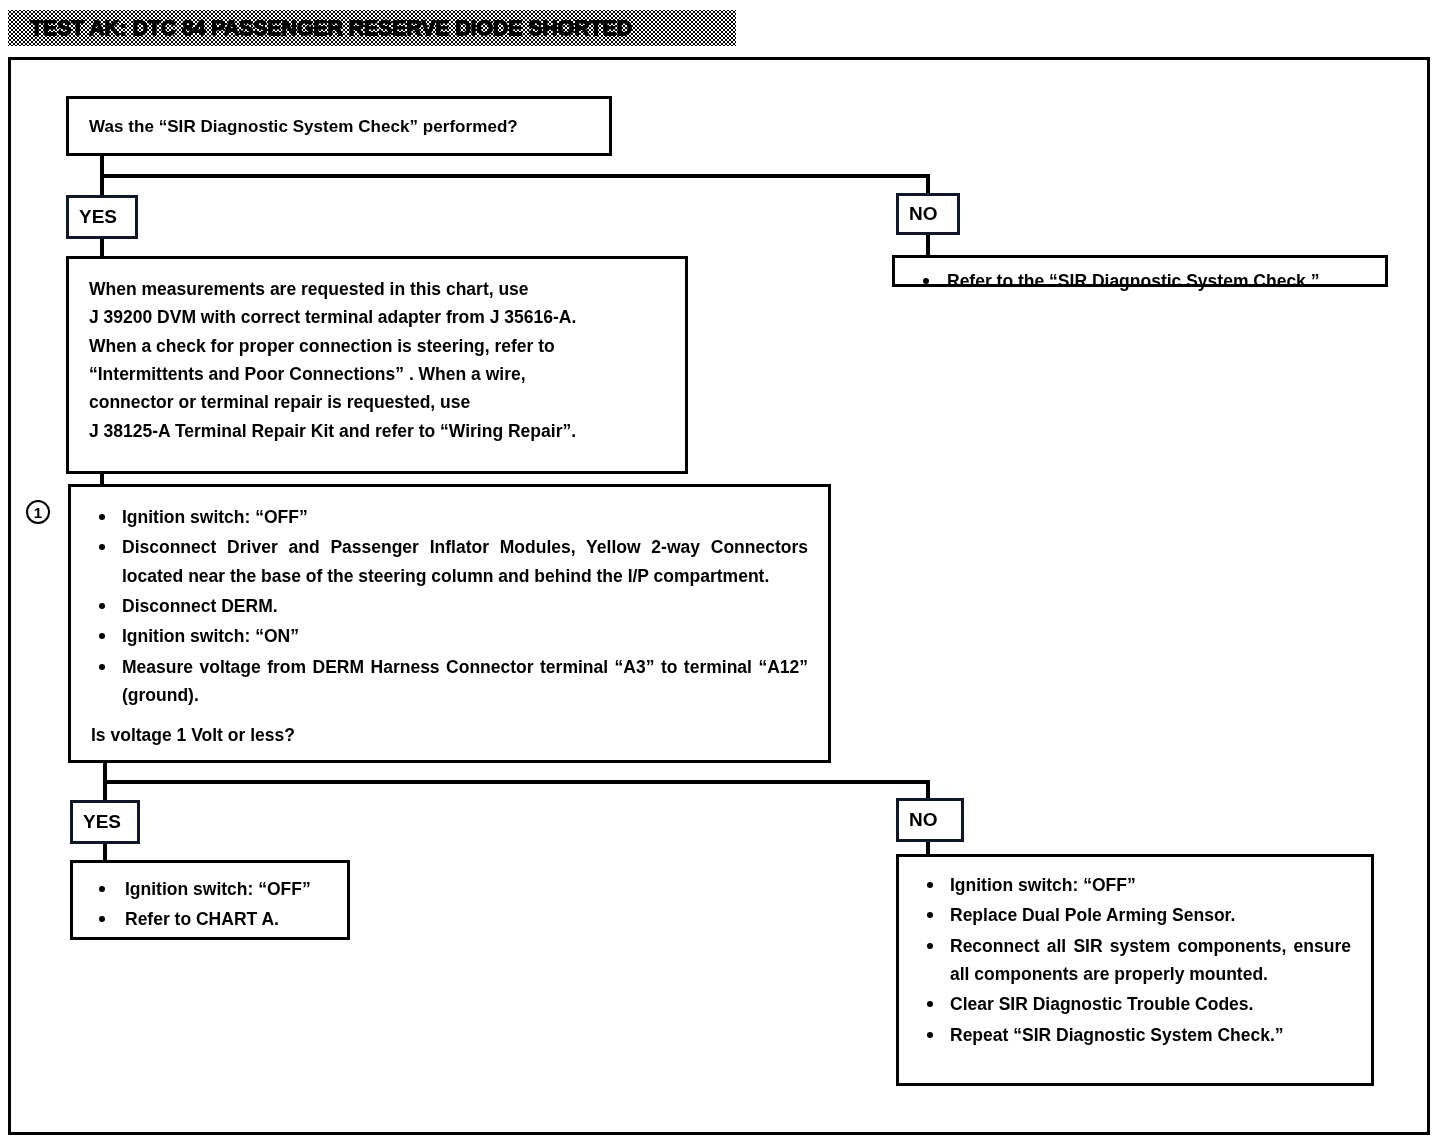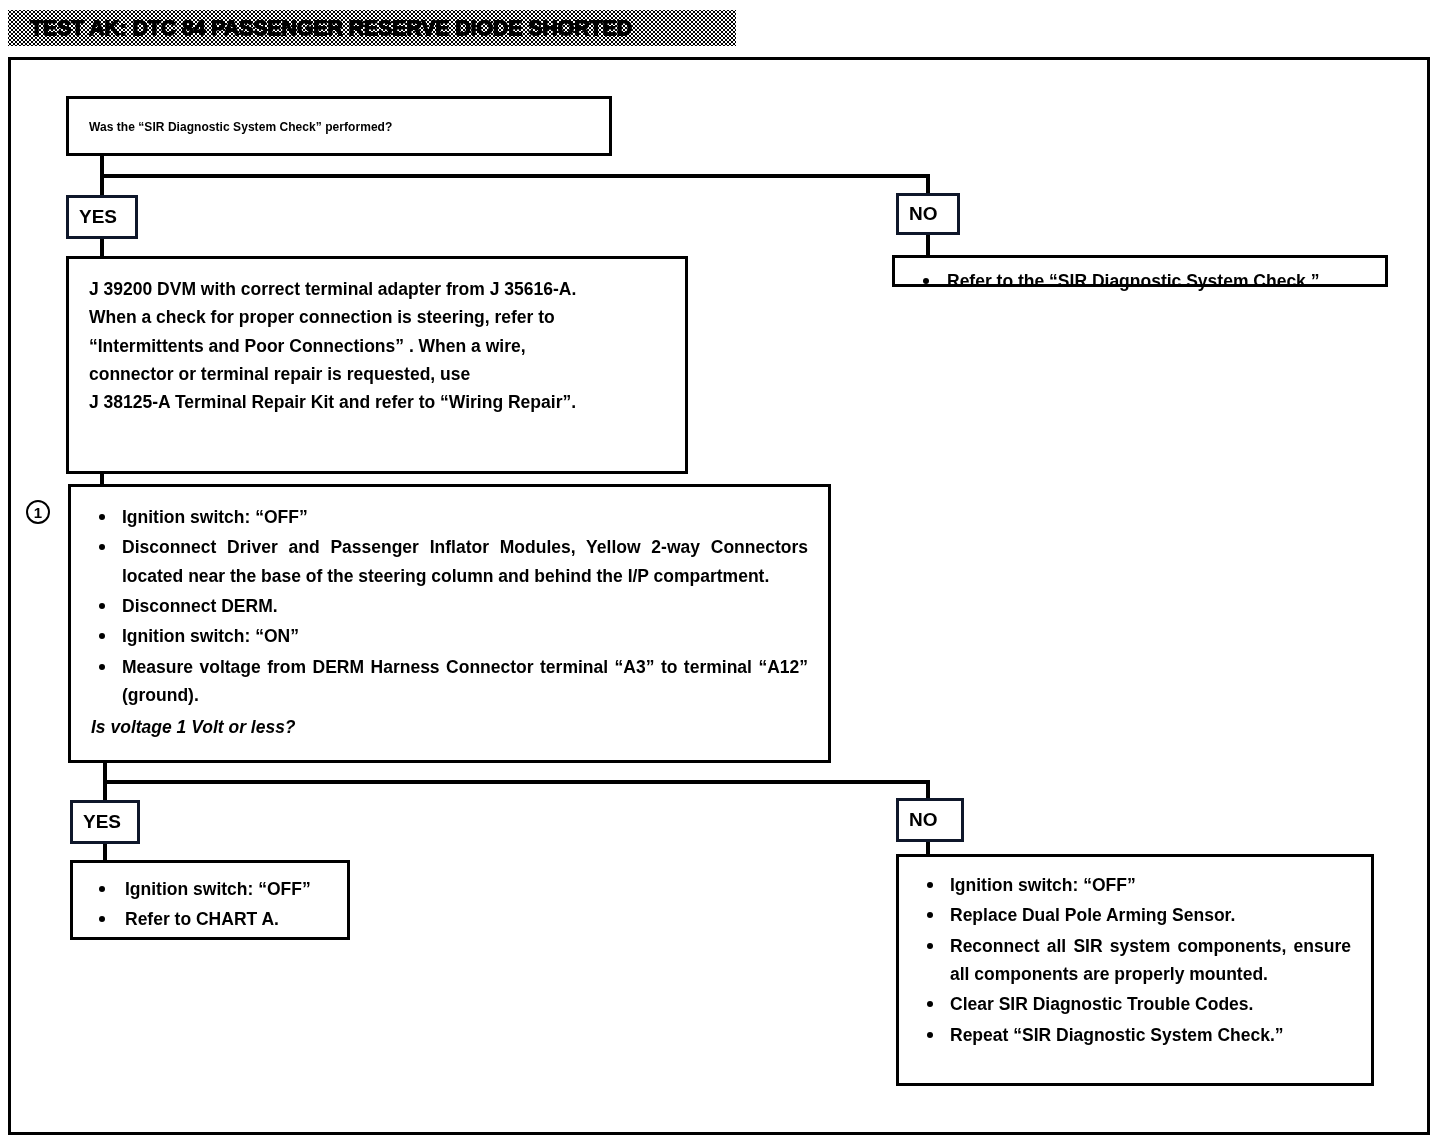--- a/index.html
+++ b/index.html
@@ -64,21 +64,21 @@
 
   
   .box {
     position: absolute;
     border: 3px solid #000000;
     box-sizing: border-box;
     background: #ffffff;
     z-index: 3;
   }
   .box-text {
-    font-size: 12px;
+    font-size: 17px;
     font-weight: bold;
     color: #000000;
     line-height: 1.62;
     letter-spacing: 0.05px;
   }
 
   
   .label-box {
     position: absolute;
     border: 3px solid #0f172a;
@@ -229,20 +229,21 @@
   <div class="label-box" id="yes1-box">
     <span>YES</span>
   </div>
 
   <div class="label-box" id="no1-box">
     <span>NO</span>
   </div>
 
   <div class="box" id="note-box">
     <div class="inner">
+      <p class="para justify">When measurements are requested in this chart, use</p>
       <p class="para">J 39200 DVM with correct terminal adapter from J 35616-A.</p>
       <p class="para">When a check for proper connection is steering, refer to</p>
       <p class="para">“Intermittents and Poor Connections” . When a  wire,</p>
       <p class="para justify" style="width:468px;">connector or terminal repair is requested, use</p>
       <p class="para">J 38125-A Terminal Repair Kit and refer to “Wiring Repair”.</p>
     </div>
   </div>
 
   <div class="box" id="refer-box">
     <div class="inner">
@@ -273,21 +274,21 @@
         <li>
           <span>Disconnect DERM.</span>
         </li>
         <li>
           <span>Ignition switch:  “ON”</span>
         </li>
         <li class="justify">
           <span>Measure voltage from DERM Harness Connector terminal “A3” to terminal “A12” (ground).</span>
         </li>
       </ul>
-      <p class="para" style="margin-top:4px;font-style:italic;">Is voltage 1 Volt or less?</p>
+      <p class="para" style="margin-top:12px;">Is voltage 1 Volt or less?</p>
     </div>
   </div>
 
   <div class="label-box" id="yes2-box">
     <span>YES</span>
   </div>
 
   <div class="label-box" id="no2-box">
     <span>NO</span>
   </div>

